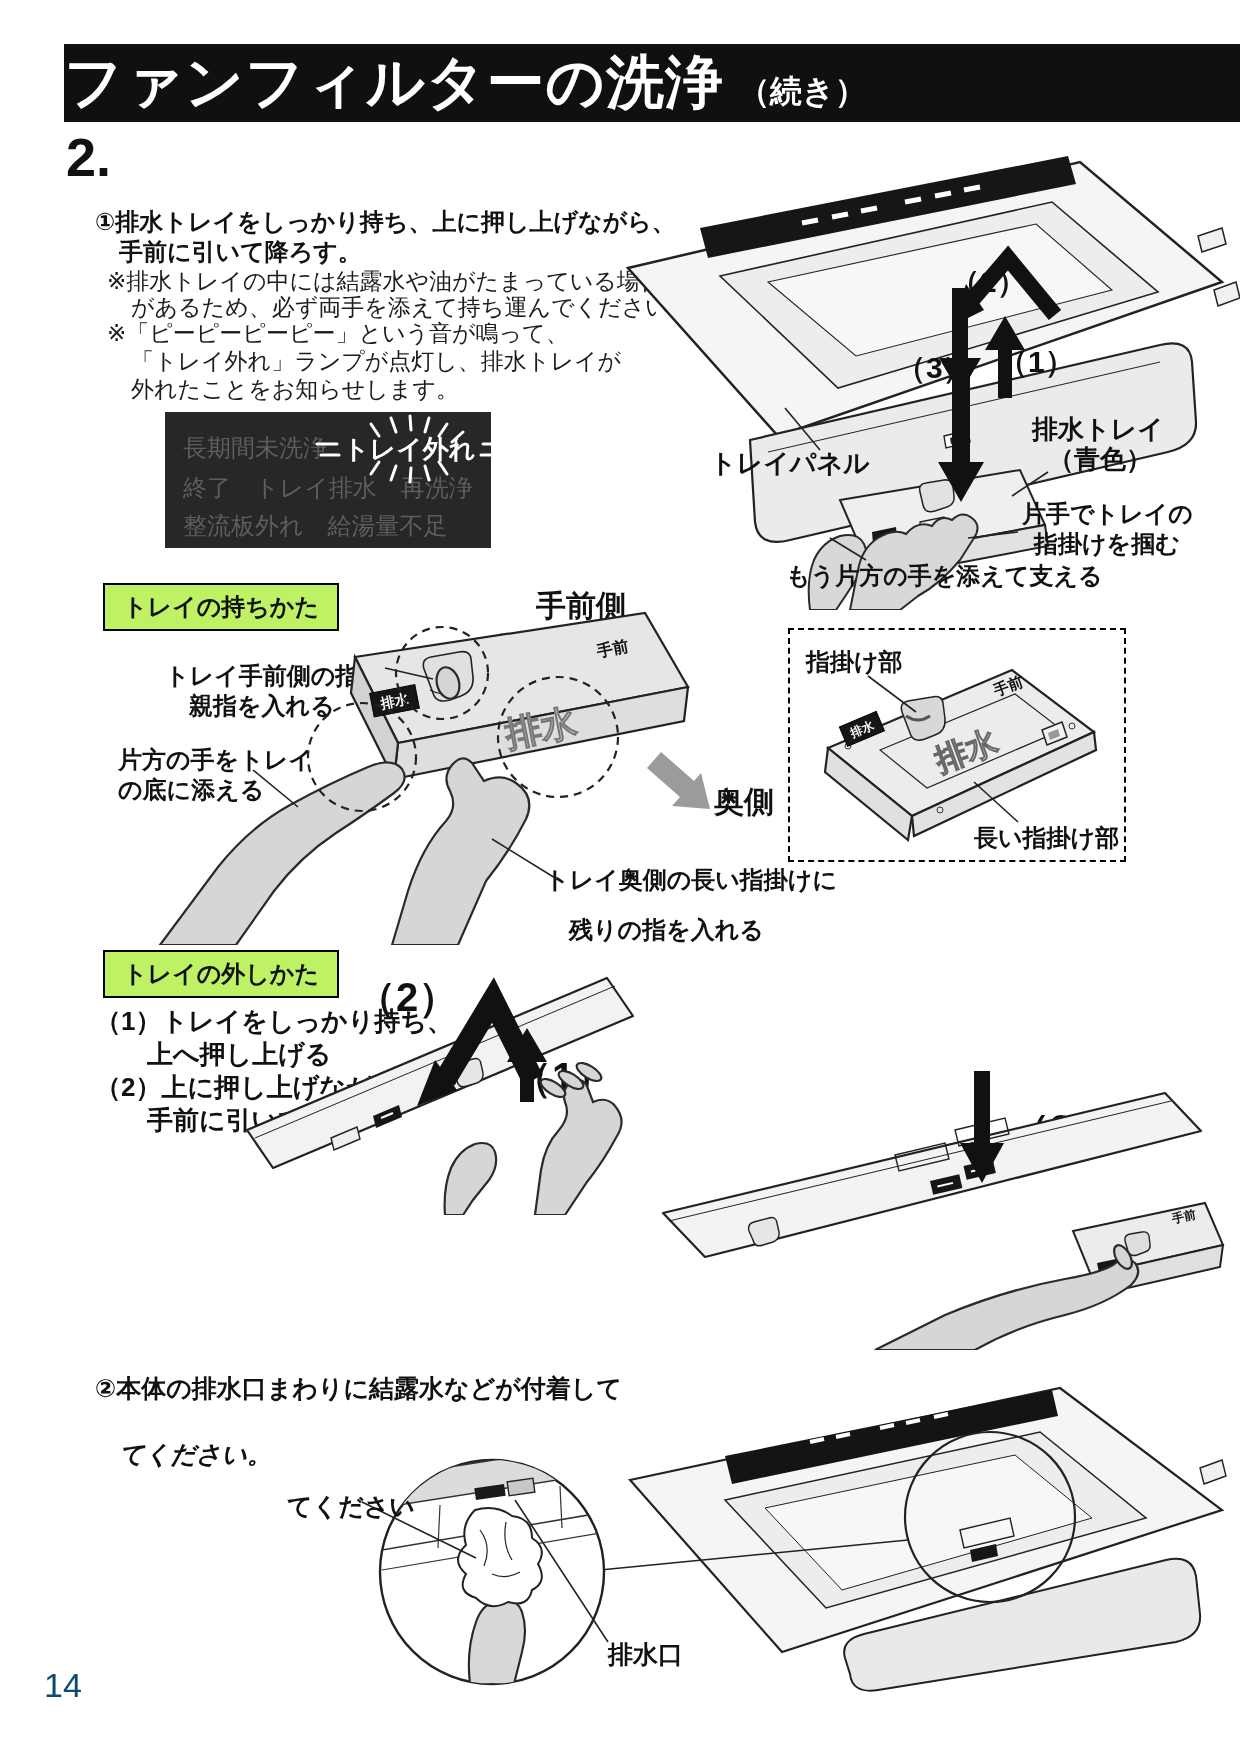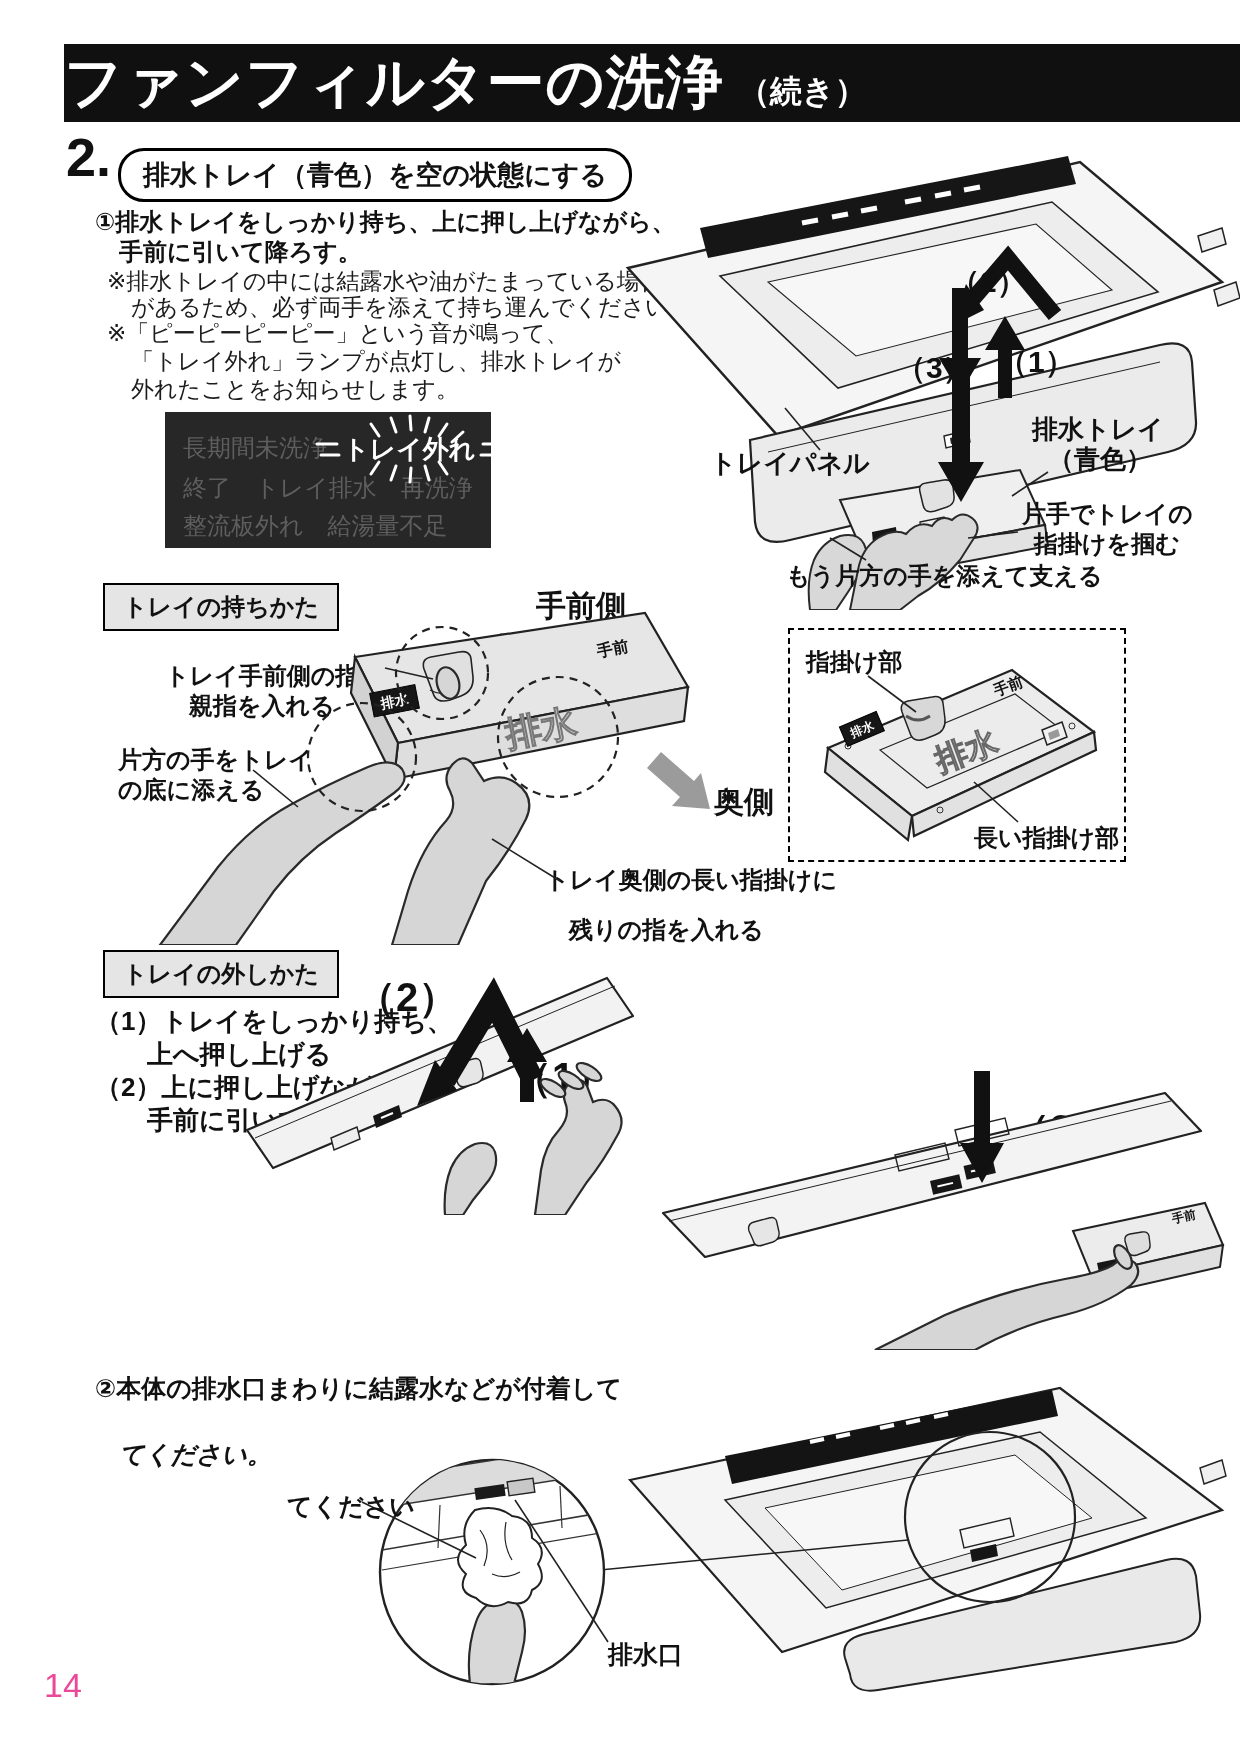--- a/index.html
+++ b/index.html
@@ -21,53 +21,50 @@
     display:inline-block; border:3.5px solid #000; border-radius:26px;
     font-size:27px; font-weight:bold; padding:6px 22px; background:#fff; white-space:nowrap;
   }
   .b24 { font-size:24px; font-weight:bold; white-space:nowrap; }
   .n23 { font-size:23px; font-weight:normal; color:#1c1c1c; white-space:nowrap; }
   .b26 { font-size:26px; font-weight:bold; white-space:nowrap; }
   .b30 { font-size:30px; font-weight:bold; white-space:nowrap; }
   .b40 { font-size:40px; font-weight:bold; white-space:nowrap; }
   .b25 { font-size:25px; font-weight:bold; white-space:nowrap; }
   .secbox {
-    display:inline-block; border:2.5px solid #000; background:#e5e5e5;
+    display:inline-block; border:2.5px solid #000; background:#bef264;
     font-size:24px; font-weight:bold; padding:6px 18px; white-space:nowrap;
   }
   .panel {
     position:absolute; left:165px; top:412px; width:326px; height:136px;
     background:#272727; overflow:visible;
   }
   .panel .dim { position:absolute; font-size:24px; color:#5e5e5e; white-space:nowrap; }
   .panel .blink {
     position:absolute; left:178px; top:20px; font-size:26px; font-weight:bold;
     color:#ffffff; white-space:nowrap; z-index:2;
   }
   .dashedbox {
     position:absolute; left:788px; top:628px; width:338px; height:234px;
     border:2.5px dashed #000; background:#fff;
   }
   .dashedbox .lbl { position:absolute; font-size:24px; font-weight:bold; white-space:nowrap; }
   svg { display:block; }
-  .pagenum { font-size:34px; color:#ec4899;text-align:right; }
+  .pagenum { font-size:34px; color:#0c4a6e;text-align:right; }
 </style>
 </head>
 <body>
 
 <div class="page">
 
   <div class="titlebar">
     <span class="t">ファンフィルターの洗浄</span><span class="suffix">（続き）</span>
   </div>
 
   <div class="abs stepnum" style="left:66px;top:126px;">2.</div>
-  <div class="abs" style="left:118px;top:148px;">
-    <span class="pill">排水トレイ（青色）を空の状態にする</span>
-  </div>
 
   <div class="abs b24" style="left:95px;top:206px;">①排水トレイをしっかり持ち、上に押し上げながら、</div>
   <div class="abs b24" style="left:119px;top:236px;">手前に引いて降ろす。</div>
   <div class="abs n23" style="left:107px;top:266px;">※排水トレイの中には結露水や油がたまっている場合</div>
   <div class="abs n23" style="left:131px;top:292px;">があるため、必ず両手を添えて持ち運んでください。</div>
   <div class="abs n23" style="left:107px;top:318px;">※「ピーピーピーピー」という音が鳴って、</div>
   <div class="abs n23" style="left:131px;top:374px;">外れたことをお知らせします。</div>
   <div class="abs n23" style="left:131px;top:346px;">「トレイ外れ」ランプが点灯し、排水トレイが</div>
 
   <div class="panel">

